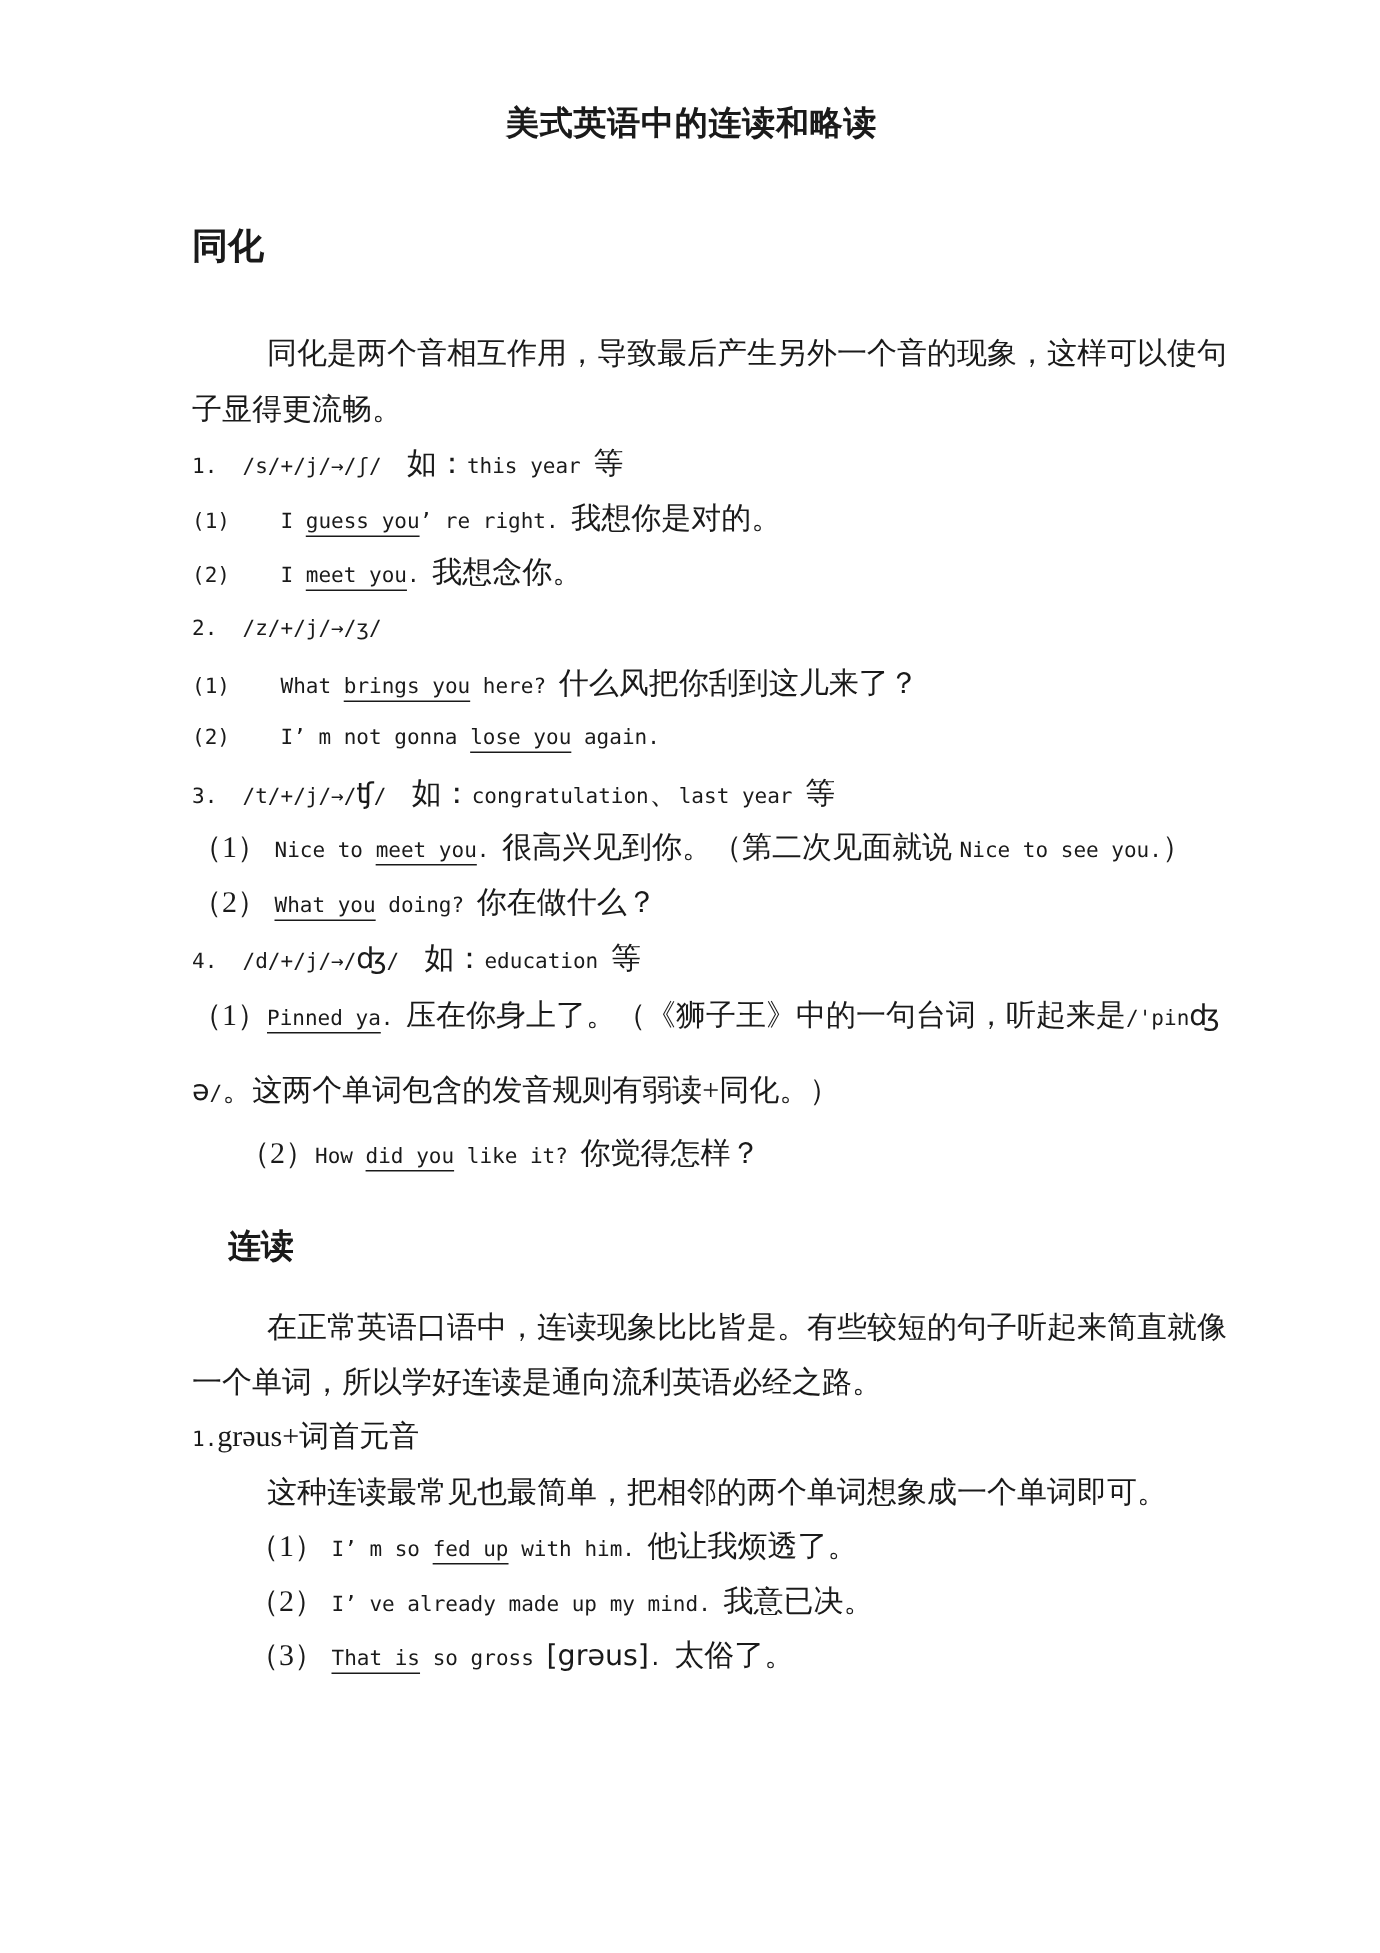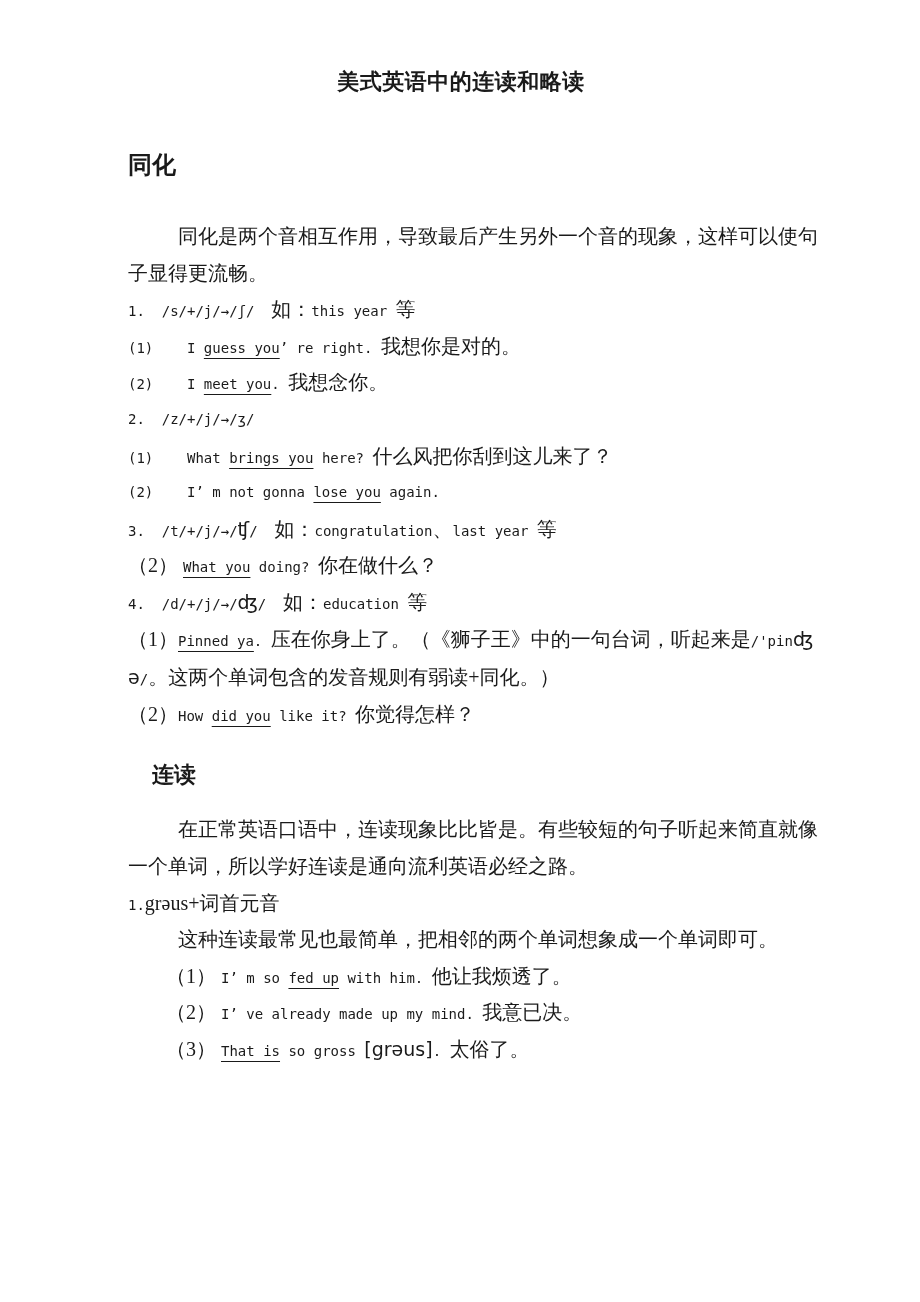--- a/index.html
+++ b/index.html
@@ -47,21 +47,21 @@
     white-space: pre;
     line-height: 36.6px;
     height: 36.6px;
   }
   
   .lines-sec1 .line:nth-child(1) { text-indent: 50px; }
   .lines-sec2 .line:nth-child(1) { text-indent: 50px; }
   .lines-sec2 .line:nth-child(4) { text-indent: 50px; }
   
   .lines-sec1 .line:nth-child(13) { margin-top: 2px; }
-  .lines-sec1 .line:nth-child(14) { }
+  .lines-sec1 .line:nth-child(14) { margin-top: 13px; }
   .lines-sec1 .line:nth-child(15) { margin-top: 6px; margin-left: 32px; }
   
   .lines-sec2 .line:nth-child(5),
   .lines-sec2 .line:nth-child(6),
   .lines-sec2 .line:nth-child(7) { padding-left: 38px; }
   
   .seg-zh {
     font-family: "Liberation Serif", serif;
     font-size: 20px;
   }
@@ -90,20 +90,21 @@
   <div class="lines lines-sec1">
       <div class="line"><span class="seg-zh">同化是两个音相互作用，导致最后产生另外一个音的现象，这样可以使句</span></div>
       <div class="line"><span class="seg-zh">子显得更流畅。</span></div>
       <div class="line"><span class="seg-en">1.  /s/+/j/→/ʃ/  </span><span class="seg-zh">如：</span><span class="seg-en">this year </span><span class="seg-zh">等</span></div>
       <div class="line"><span class="seg-en">(1)    I </span><span class="seg-en seg-u">guess you</span><span class="seg-en">’ re right. </span><span class="seg-zh">我想你是对的。</span></div>
       <div class="line"><span class="seg-en">(2)    I </span><span class="seg-en seg-u">meet you</span><span class="seg-en">. </span><span class="seg-zh">我想念你。</span></div>
       <div class="line"><span class="seg-en">2.  /z/+/j/→/ʒ/</span></div>
       <div class="line"><span class="seg-en">(1)    What </span><span class="seg-en seg-u">brings you</span><span class="seg-en"> here? </span><span class="seg-zh">什么风把你刮到这儿来了？</span></div>
       <div class="line"><span class="seg-en">(2)    I’ m not gonna </span><span class="seg-en seg-u">lose you</span><span class="seg-en"> again.</span></div>
       <div class="line"><span class="seg-en">3.  /t/+/j/→/</span><span class="seg-ph">ʧ</span><span class="seg-en">/  </span><span class="seg-zh">如：</span><span class="seg-en">congratulation</span><span class="seg-zh">、</span><span class="seg-en">last year </span><span class="seg-zh">等</span></div>
+      <div class="line"><span class="seg-zh">（1） </span><span class="seg-en">Nice to </span><span class="seg-en seg-u">meet you</span><span class="seg-en">. </span><span class="seg-zh">很高兴见到你。（第二次见面就说 </span><span class="seg-en">Nice to see you.</span><span class="seg-zh">）</span></div>
       <div class="line"><span class="seg-zh">（2） </span><span class="seg-en seg-u">What you</span><span class="seg-en"> doing? </span><span class="seg-zh">你在做什么？</span></div>
       <div class="line"><span class="seg-en">4.  /d/+/j/→/</span><span class="seg-ph">ʤ</span><span class="seg-en">/  </span><span class="seg-zh">如：</span><span class="seg-en">education </span><span class="seg-zh">等</span></div>
       <div class="line"><span class="seg-zh">（1）</span><span class="seg-en seg-u">Pinned ya</span><span class="seg-en">. </span><span class="seg-zh">压在你身上了。（《狮子王》中的一句台词，听起来是</span><span class="seg-en">/'pin</span><span class="seg-ph">ʤ</span></div>
       <div class="line"><span class="seg-ph">ə</span><span class="seg-en">/</span><span class="seg-zh">。这两个单词包含的发音规则有弱读+同化。）</span></div>
       <div class="line"><span class="seg-zh">（2）</span><span class="seg-en">How </span><span class="seg-en seg-u">did you</span><span class="seg-en"> like it? </span><span class="seg-zh">你觉得怎样？</span></div>
     </div>
 
   <div class="section-heading heading-liandu">连读</div>
 
   <div class="lines lines-sec2">

